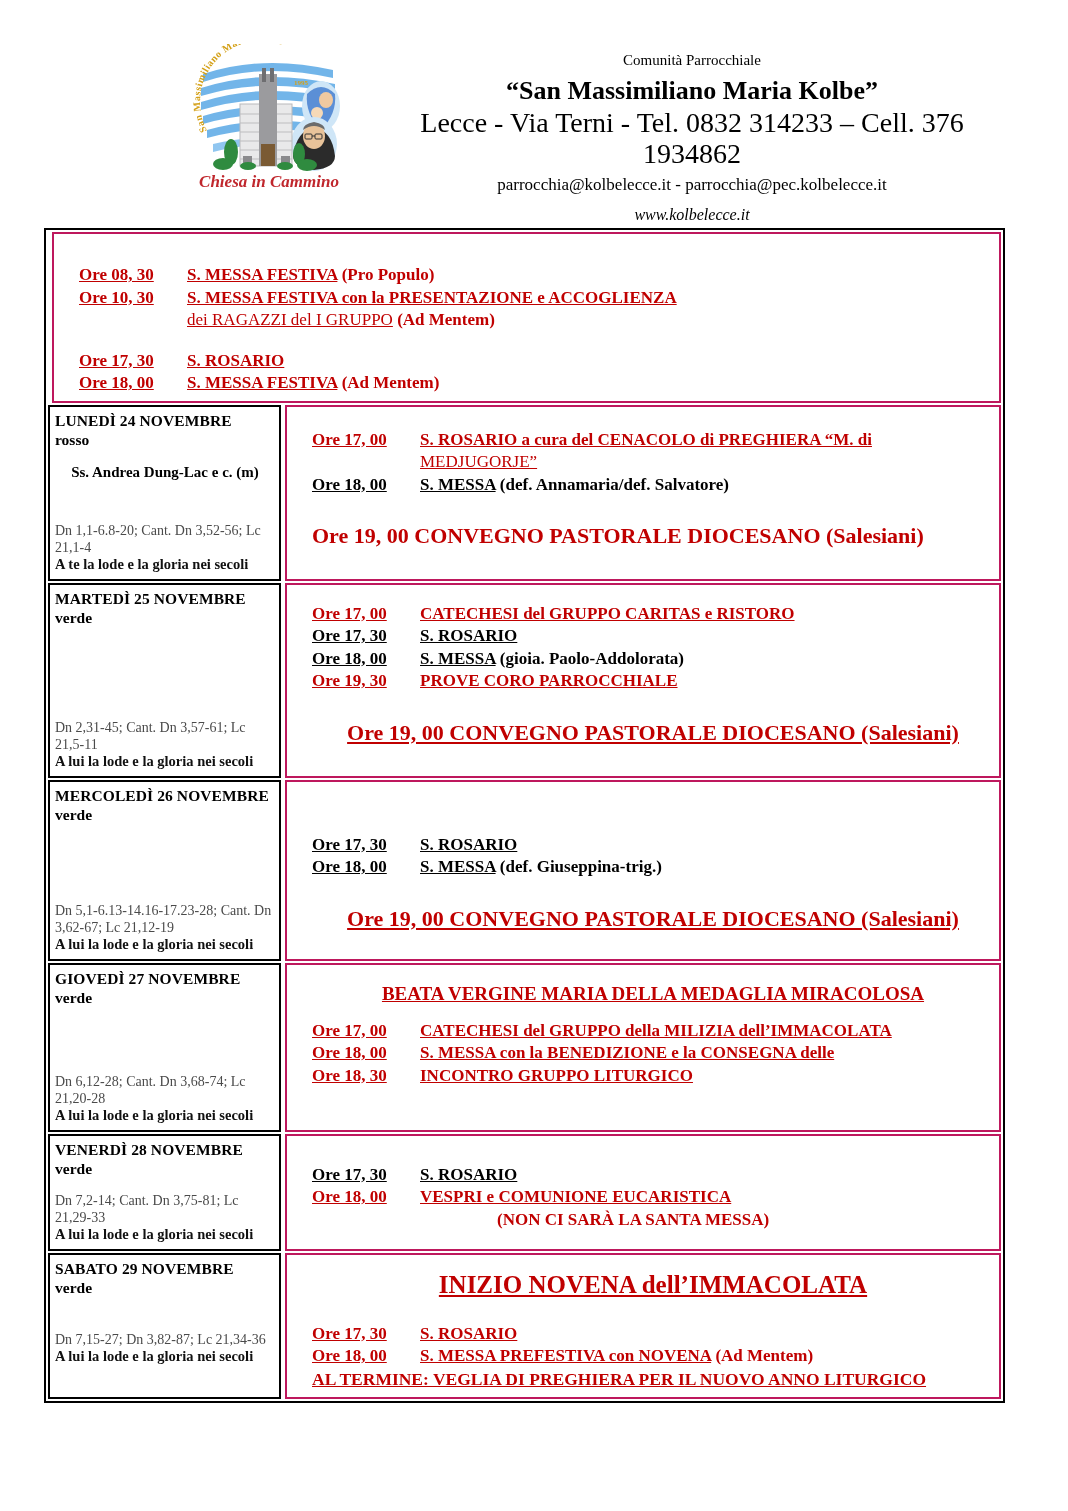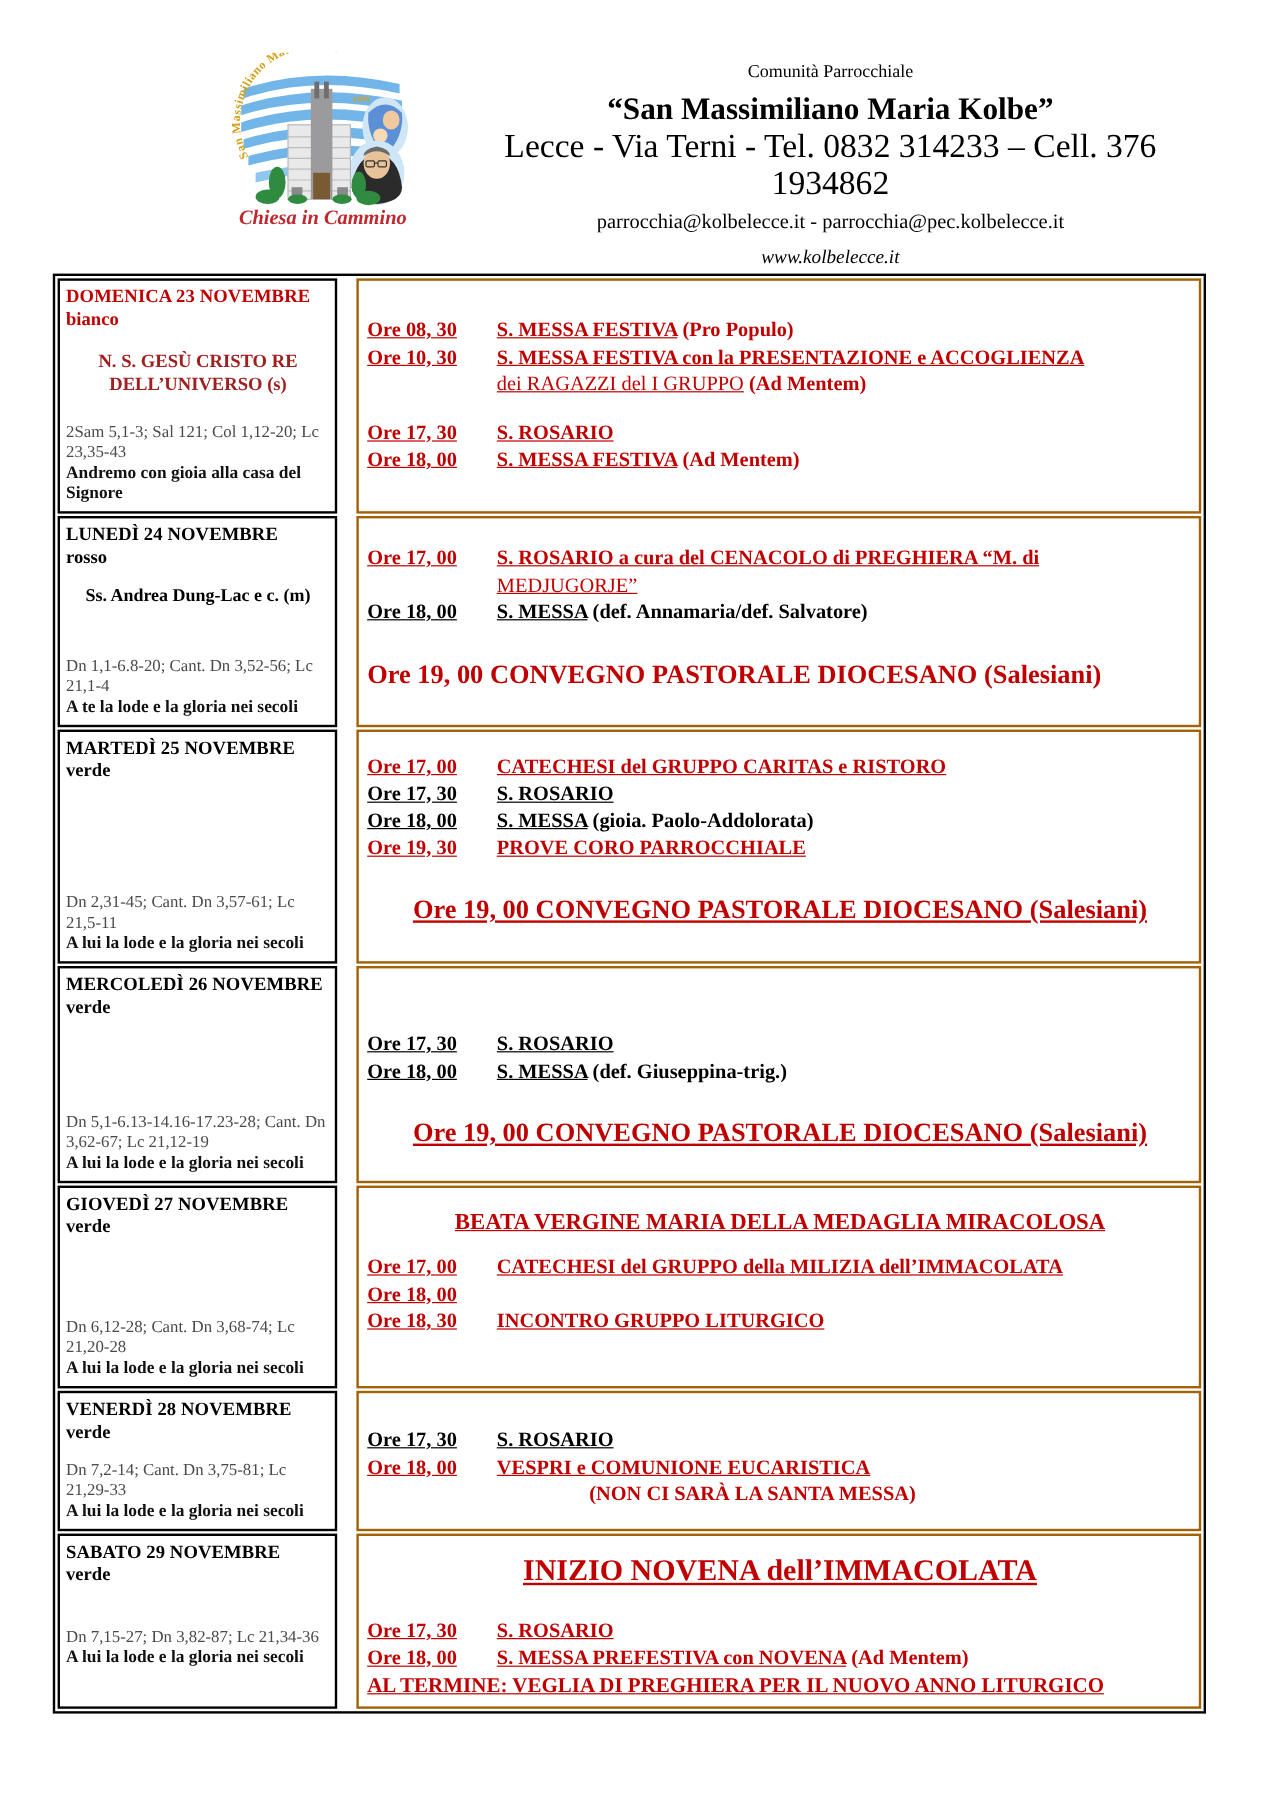--- a/index.html
+++ b/index.html
@@ -35,23 +35,23 @@
   }
   .row { display:flex; align-items:stretch; }
   .row + .row { margin-top:2px; }
   .cell-left {
     width:233px; box-sizing:border-box;
     border:2px solid #000;
     padding:4px 4px 6px 5px;
   }
   .cell-right {
     flex:1; box-sizing:border-box;
-    border:2px solid #a16207;
-    margin-left:16px;
-    padding:4px 5px 6px 7px;
+    border:2px solid #be185d;
+    margin-left:4px;
+    padding:4px 5px 6px 25px;
     position:relative;
   }
 
   
   .dayname {
     font-size:15.5px; font-weight:bold; line-height:19px;
     letter-spacing:0.1px; white-space:nowrap;
   }
   .color-word { font-size:15.5px; font-weight:bold; line-height:19px; }
   .feast {
@@ -190,28 +190,20 @@
       <div class="hdr-l1">Comunità Parrocchiale</div>
       <div class="hdr-l2">“San Massimiliano Maria Kolbe”</div>
       <div class="hdr-l3">Lecce - Via Terni - Tel. 0832 314233 – Cell. 376 1934862</div>
       <div class="hdr-l4">parrocchia@kolbelecce.it - parrocchia@pec.kolbelecce.it</div>
       <div class="hdr-l5">www.kolbelecce.it</div>
     </div>
   </div>
 
   <div class="tbl-outer" id="schedule-table">
       <div class="row">
-        <div class="cell-left">
-          <div class="dayname" style="color:#c00000">DOMENICA 23 NOVEMBRE</div>
-          <div class="color-word" style="color:#c00000">bianco</div>
-          <div class="feast">N. S. GESÙ CRISTO RE<br>DELL’UNIVERSO (s)</div>
-          <div class="spacer-flex" style="height:22px"></div>
-          <div class="readings">2Sam 5,1-3; Sal 121; Col 1,12-20; Lc 23,35-43</div>
-          <div class="antiphon">Andremo con gioia alla casa del Signore</div>
-        </div>
         <div class="cell-right">
           <div style="height:26px"></div>
           <div class="ev" style="color:#c00000">
             <div class="time">Ore 08, 30</div>
             <div class="desc"><b>S. MESSA FESTIVA</b><span class="plain"> (Pro Populo)</span></div>
           </div>
           <div class="ev" style="color:#c00000">
             <div class="time">Ore 10, 30</div>
             <div class="desc"><b>S. MESSA FESTIVA con la PRESENTAZIONE e ACCOGLIENZA</b></div>
           </div>
@@ -320,20 +312,21 @@
         <div class="cell-right">
           <div style="height:12px"></div>
           <div class="title-line">BEATA VERGINE MARIA DELLA MEDAGLIA MIRACOLOSA</div>
           <div class="gap-14"></div>
           <div class="ev" style="color:#c00000">
             <div class="time">Ore 17, 00</div>
             <div class="desc"><b>CATECHESI del GRUPPO della MILIZIA dell’IMMACOLATA</b></div>
           </div>
           <div class="ev" style="color:#c00000">
             <div class="time">Ore 18, 00</div>
+            <div class="desc"><b>S. MESSA con la BENEDIZIONE e la CONSEGNA delle</b></div>
           </div>
           <div class="ev" style="color:#c00000">
             <div class="time">Ore 18, 30</div>
             <div class="desc"><b>INCONTRO GRUPPO LITURGICO</b></div>
           </div>
         </div>
       </div>
       <div class="row">
         <div class="cell-left">
           <div class="dayname" style="color:#000000">VENERDÌ 28 NOVEMBRE</div>

